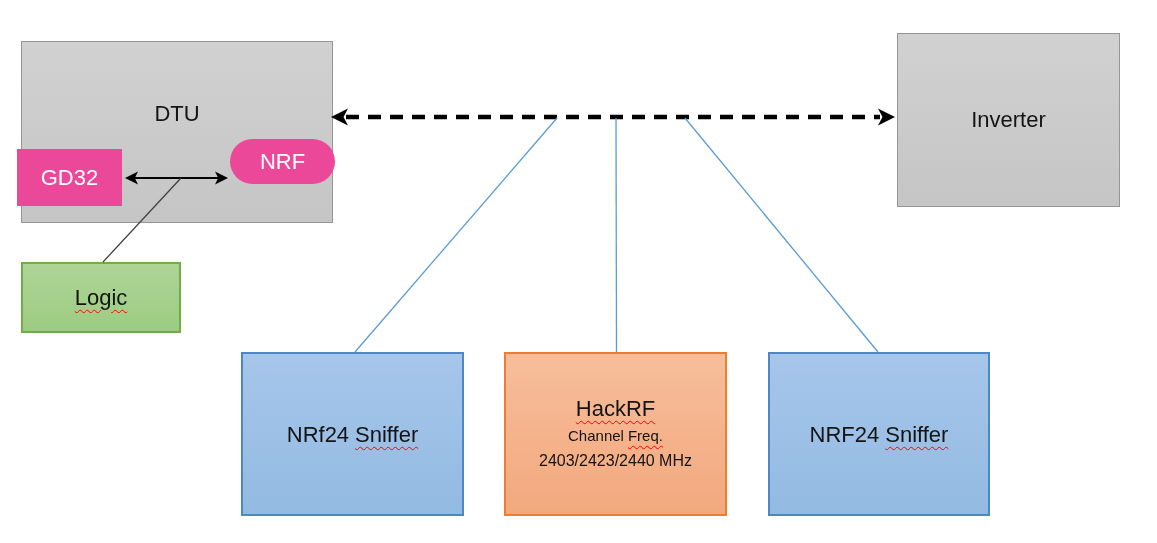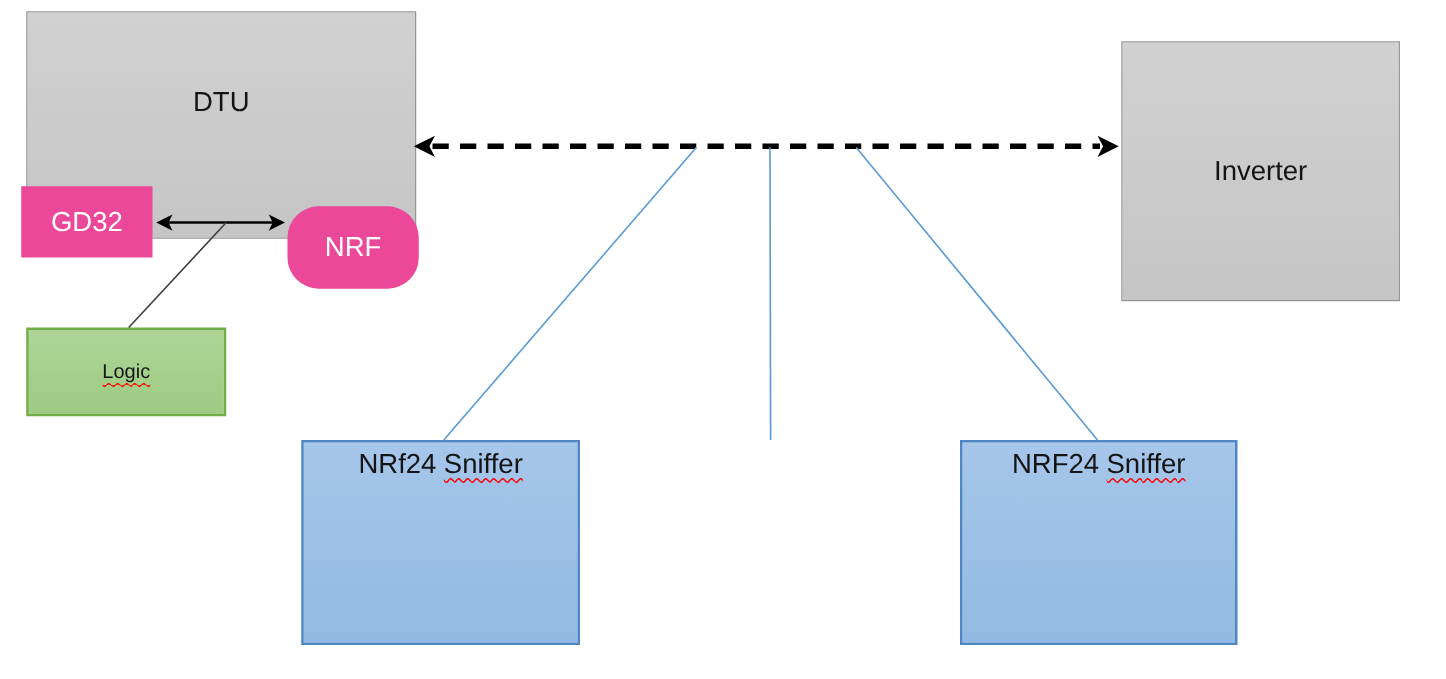--- a/index.html
+++ b/index.html
@@ -11,36 +11,36 @@
          align-items:center; justify-content:center; text-align:center; }
   .line { white-space:nowrap; }
   .spc { display:inline-block; width:0.27em; }
   .sq  { text-decoration-line:underline; text-decoration-style:wavy;
          text-decoration-color:#ff0000; text-decoration-thickness:1px;
          text-underline-offset:4px; }
 
   
   .graybox { background:linear-gradient(180deg,#d1d1d1,#c5c5c5); border:1px solid #969696;
              font-size:22px; line-height:30px; }
-  #dtu      { left:21px;  top:9px; width:312px; height:182px; padding-bottom:36px; }
-  #inverter { left:897px; top:33px; width:223px; height:208px; }
+  #dtu      { left:21px;  top:41px; width:312px; height:182px; padding-bottom:36px; }
+  #inverter { left:897px; top:33px; width:223px; height:174px; }
 
   
   .chip { background:#ec4899; color:#fff; font-size:22px; line-height:26px; }
   #gd32 { left:17px;  top:149px; width:105px; height:57px; }
-  #nrf  { left:230px; top:165px; width:105px; height:66px;border-radius:25px; }
+  #nrf  { left:230px; top:139px; width:105px; height:45px;border-radius:25px; }
 
   
   #logic { left:21px; top:262px; width:160px; height:71px;
            background:linear-gradient(180deg,#aed597,#9dcb82);
-           border:2px solid #70ad47; font-size:16px;align-items:center; }
+           border:2px solid #70ad47; font-size:22px;align-items:center; }
 
   
   .bluebox { background:linear-gradient(180deg,#a6c6ea,#93bae2); border:2px solid #4f87c5;
-             font-size:22px; line-height:33px;justify-content:space-between; }
+             font-size:22px; line-height:33px; }
   #sniffer-dtu      { left:241px; top:352px; width:223px; height:164px; }
   #sniffer-inverter { left:768px; top:352px; width:222px; height:164px; }
   #hackrf { left:504px; top:352px; width:223px; height:164px;
             background:linear-gradient(180deg,#f7bd9b,#f2a97e); border:2px solid #ed7d31; }
   #hackrf .t1 { font-size:22px; line-height:30px; }
   #hackrf .t2 { font-size:15px; line-height:24px; }
   #hackrf .t3 { font-size:16px; line-height:26px; }
 
   
   #connectors { position:absolute; left:0; top:0; z-index:10; pointer-events:none; }
@@ -68,20 +68,29 @@
   <div class="box graybox" id="inverter">
     <div class="line">Inverter</div>
   </div>
 
   <div class="box bluebox" id="sniffer-dtu">
     <div class="line">
       <span>NRf24</span><span class="spc"></span><span class="sq">Sniffer</span>
     </div>
   </div>
 
+  <div class="box" id="hackrf">
+    <div class="line t1">
+      <span class="sq">HackRF</span>
+    </div>
+    <div class="line t2">
+      <span>Channel</span><span class="spc"></span><span class="sq">Freq.</span>
+    </div>
+    <div class="line t3">2403/2423/2440 MHz</div>
+  </div>
 
   <div class="box bluebox" id="sniffer-inverter">
     <div class="line">
       <span>NRF24</span><span class="spc"></span><span class="sq">Sniffer</span>
     </div>
   </div>
 
   <svg id="connectors" width="1157" height="543" viewBox="0 0 1157 543">
 
     <g>

